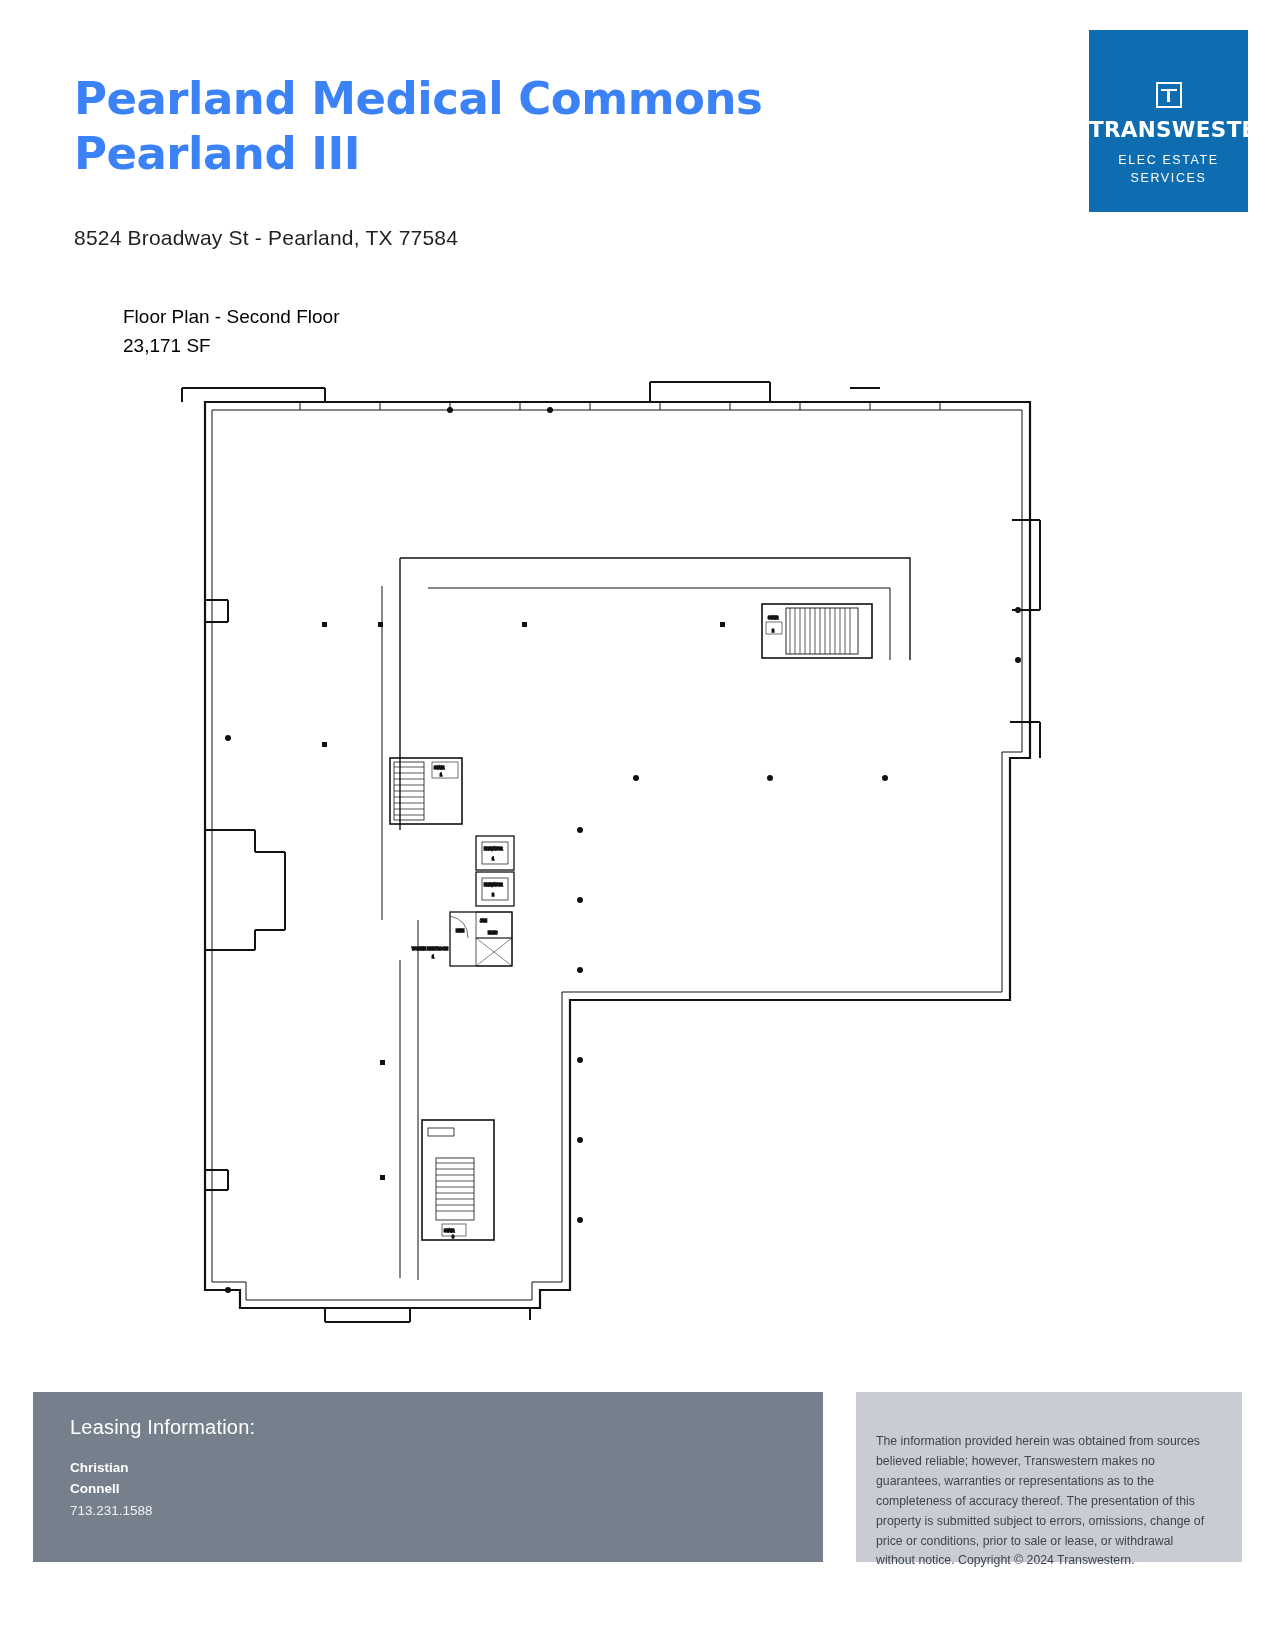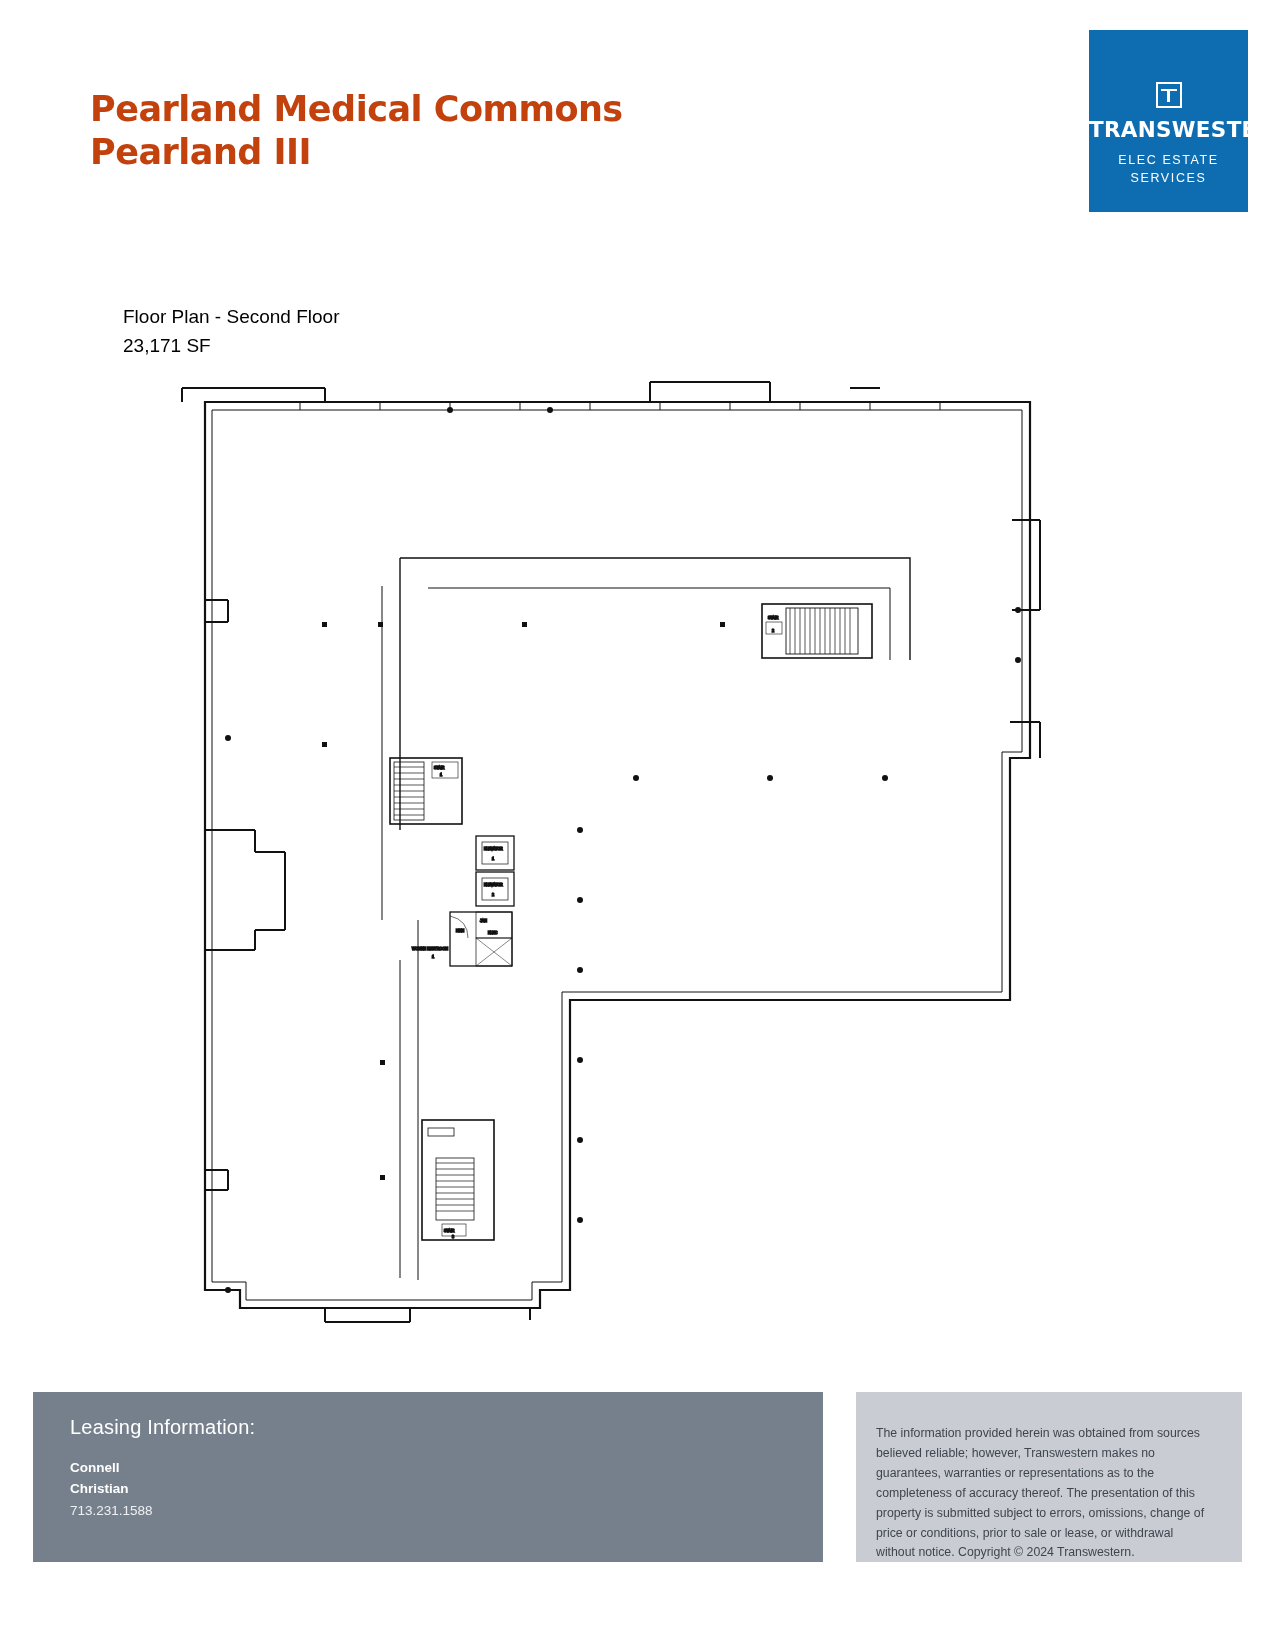--- a/index.html
+++ b/index.html
@@ -20,26 +20,26 @@
     background: #ffffff;
   }
 
   .title-block {
     position: absolute;
     left: 74px;
     top: 72px;
     width: 880px;
   }
   .title {
-    font-size: 35px;
+    font-size: 45px;
     font-weight: bold;
-    color: #c2410c;
+    color: #3b82f6;
     line-height: 1.22;
     letter-spacing: -0.5px;
-    margin: 16px;
+    margin: 0;
     font-family: "DejaVu Sans", sans-serif;
   }
   .address {
     position: absolute;
     left: 74px;
     top: 226px;
     font-size: 21px;
     color: #231f20;
     letter-spacing: 0.2px;
   }
@@ -143,21 +143,21 @@
   }
   .footer-left .contact-line {
     font-size: 13.5px;
     line-height: 1.62;
     color: #eef0f2;
   }
   .footer-right {
     flex: 1;
     background: #c9cdd3;
     color: #3d4450;
-    padding: 32px 30px 0 20px;
+    padding: 40px 30px 0 20px;
   }
   .disclaimer {
     font-size: 12.3px;
     line-height: 1.62;
     color: #3f454f;
   }
 
   .room-label { font-size: 3.6px; font-family: "Liberation Sans", sans-serif; fill:#111; }
 </style>
 </head>
@@ -165,20 +165,21 @@
 
 <div id="page">
 
   <div class="title-block">
     <h1 class="title">
       <span>Pearland Medical Commons</span><br>
       <span>Pearland III</span>
     </h1>
   </div>
 
+  <div class="address">8524 Broadway St  -  Pearland, TX 77584</div>
 
   <div class="plan-label">
     <div>Floor Plan - Second Floor</div>
     <div>23,171 SF</div>
   </div>
 
   <div class="logo-box">
     <div class="logo-mark"></div>
     <div class="logo-word">TRANSWESTERN</div>
     <div class="logo-sub">
@@ -372,22 +373,22 @@
           <path d="M 260 962 L 260 948"></path>
           <path d="M 380 948 L 380 960"></path>
         </g>
       </g>
     </svg>
   </div>
 
   <div class="footer">
     <div class="footer-left">
       <div class="lead-title">Leasing Information:</div>
+      <div class="contact-name">Christian</div>
       <div class="contact-name">Connell</div>
-      <div class="contact-name">Christian</div>
       <div class="contact-line">713.231.1588</div>
     </div>
     <div class="footer-right">
       <div class="disclaimer">The information provided herein was obtained from sources believed reliable; however, Transwestern makes no guarantees, warranties or representations as to the completeness of accuracy thereof. The presentation of this property is submitted subject to errors, omissions, change of price or conditions, prior to sale or lease, or withdrawal without notice. Copyright © 2024 Transwestern.</div>
     </div>
   </div>
 
 </div>
 
 </body></html>

